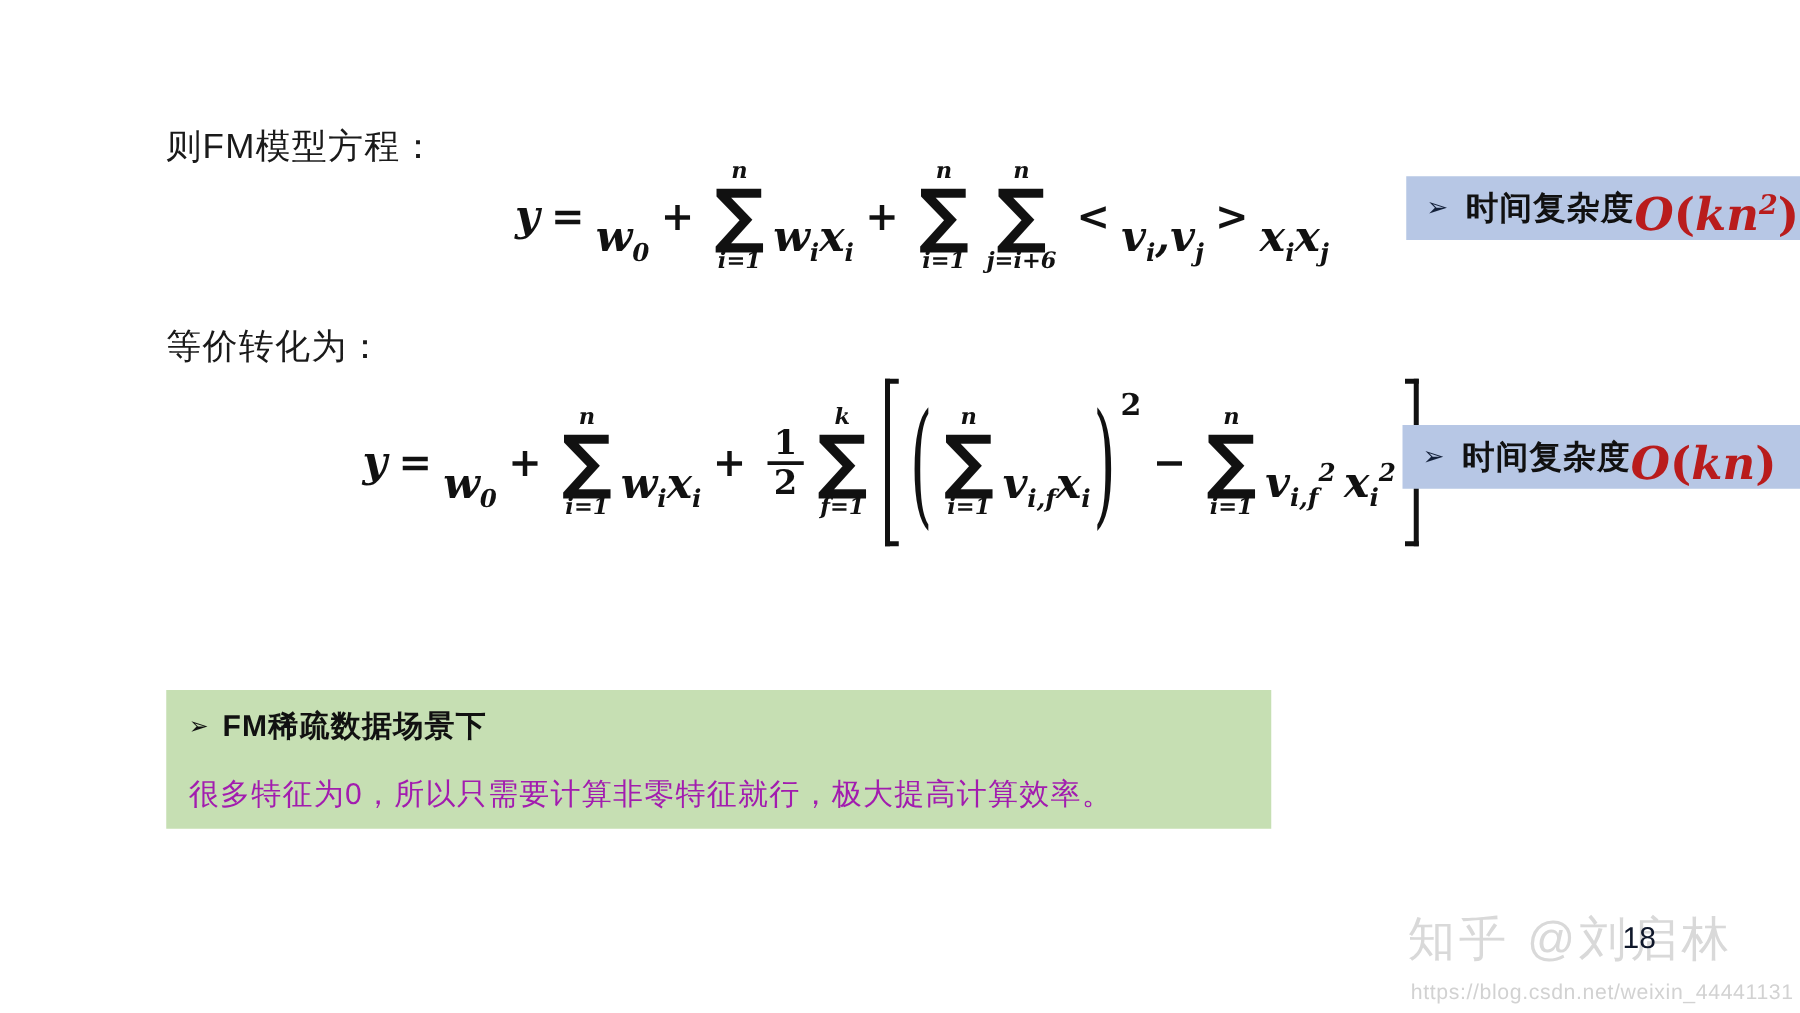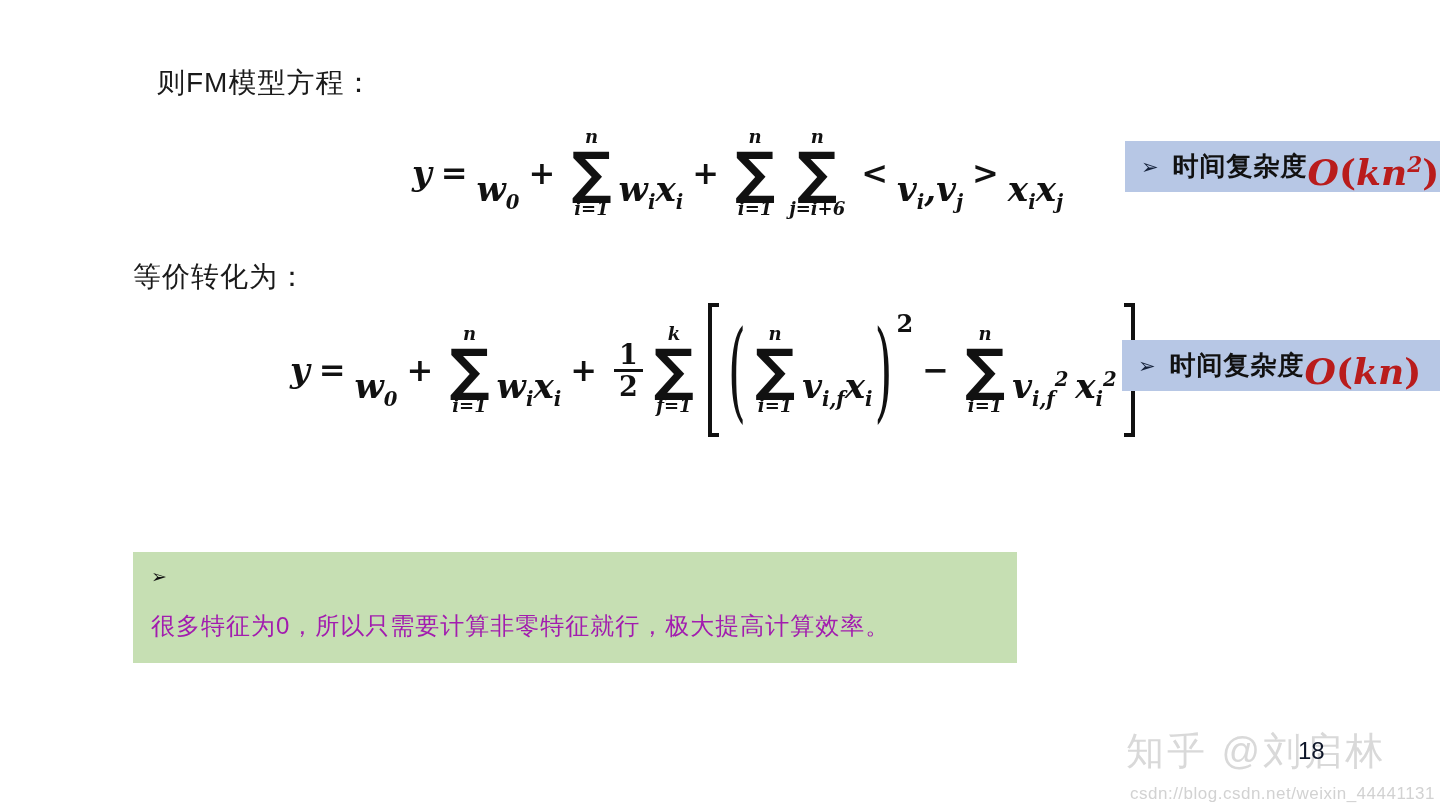--- a/index.html
+++ b/index.html
@@ -13,21 +13,21 @@
     font-family: "Liberation Sans", "DejaVu Sans", sans-serif;
     color: #1a1a1a;
   }
   .heading {
     position: absolute;
     font-size: 28px;
     font-weight: 500;
     color: #1a1a1a;
     letter-spacing: 1px;
   }
-  #heading-1 { left: 133px; top: 64px; margin-left: 24px; }
+  #heading-1 { left: 133px; top: 98px; }
   #heading-2 { left: 133px; top: 258px; }
   #note-line { left: 133px; top: 471px; position: absolute; font-size: 28px; font-weight: 500; color: #1a1a1a; letter-spacing: 1px; }
 
   
   .formula {
     position: absolute;
     display: flex;
     align-items: center;
     font-family: "DejaVu Serif", "Liberation Serif", serif;
     font-weight: 700;
@@ -257,21 +257,22 @@
   <div class="badge" id="badge-2">
     <span class="bullet">➢</span>
     <span class="blabel">时间复杂度</span>
     <span class="bmath"><i>O</i><span>(</span><i>kn</i><span>)</span></span>
   </div>
 
 
   <div class="green-box">
     <div class="gb-head">
       <span class="gb-bullet">➢</span>
+      <span class="gb-title">FM稀疏数据场景下</span>
     </div>
     <div class="gb-body">很多特征为0，所以只需要计算非零特征就行，极大提高计算效率。</div>
   </div>
 
   <div class="wm-zhihu">知乎 @刘启林</div>
   <div class="wm-page">18</div>
-  <div class="wm-url">csdn://blog.csdn.net/weixin_44441131</div>
+  <div class="wm-url">https://blog.csdn.net/weixin_44441131</div>
 
 </div>
 
 </body></html>

